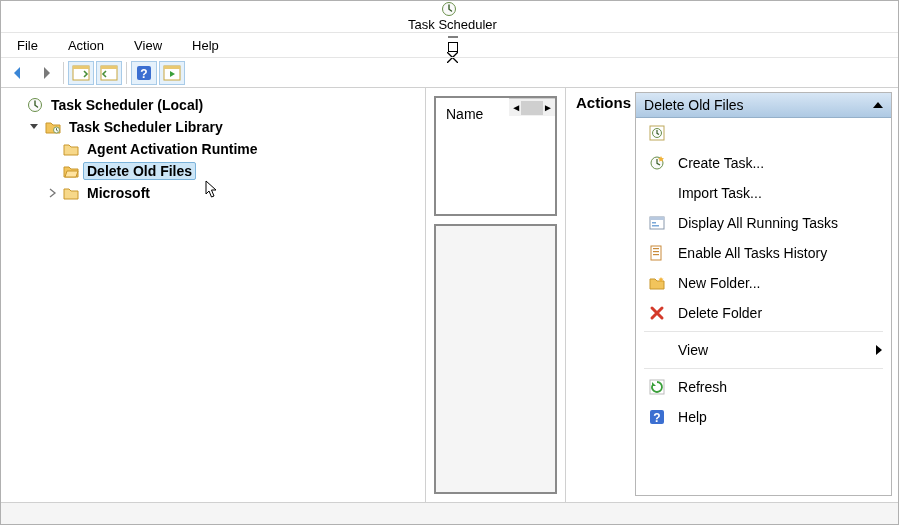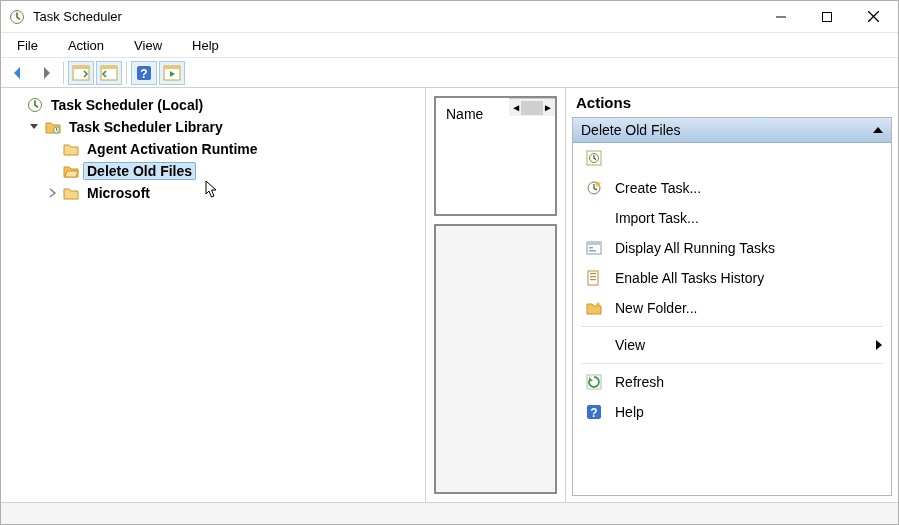--- a/index.html
+++ b/index.html
@@ -19,20 +19,21 @@
     flex-direction: column;
     background: #fff;
   }
   
   .titlebar {
     height: 32px;
     display: flex;
     align-items: center;
     padding: 0 2px 0 8px;
     border-bottom: 1px solid #e5e5e5;
+    flex-direction: column;
   }
   .titlebar .app-icon {
     width: 16px; height: 16px; margin-right: 8px;
   }
   .titlebar .title { flex: 0 0 auto; font-size: 13px; }
   .titlebar .spacer { flex: 1; }
   .win-btn {
     width: 46px; height: 32px; display: flex; align-items: center; justify-content: center;
   }
   
@@ -124,21 +125,21 @@
   .hscroll-thumb { width:22px; height:14px; background:#cfcfcf; }
   .mid-bottom {
     flex:1;
     margin:4px 8px 8px 8px;
     border:2px solid #8a8a8a;
     background:#f5f5f5;
   }
   
   .actions-pane {
     flex:1;
-    display:flex; flex-direction:column;
+    display:flex; flex-direction:row;
     padding:4px 6px 6px 6px;
   }
   .actions-pane .pane-title {
     font-weight:700; font-size:15px; padding:2px 4px 6px 4px;
   }
   .actions-box {
     flex:1;
     border:1px solid #b6b6b6;
     background:#fff;
     display:flex; flex-direction:column;
@@ -410,20 +411,28 @@
         <div class="action-item">
           <span class="act-icon">
             <svg viewBox="0 0 18 18">
                 <path d="M2 6 L2 15 L16 15 L16 7 L9 7 L7 5 L2 5 Z" fill="#f2c45c" stroke="#c9972c"></path>
                 <path d="M13 3 l.8 1.6 1.8 .2 -1.3 1.3 .3 1.8 -1.6 -.9 -1.6 .9 .3 -1.8 -1.3 -1.3 1.8 -.2 Z" fill="#f2b33a"></path>
               </svg>
           </span>
           <span>New Folder...</span>
         </div>
 
+        <div class="action-item">
+          <span class="act-icon">
+            <svg viewBox="0 0 18 18">
+                <path d="M4 4 L14 14 M14 4 L4 14" stroke="#d43a2a" stroke-width="3" stroke-linecap="round"></path>
+              </svg>
+          </span>
+          <span>Delete Folder</span>
+        </div>
 
         <div class="act-sep"></div>
 
         <div class="action-item has-sub">
           <span class="left">
             <span class="act-icon"></span>
             <span>View</span>
           </span>
           <span>
             <svg width="8" height="12" viewBox="0 0 8 12">

